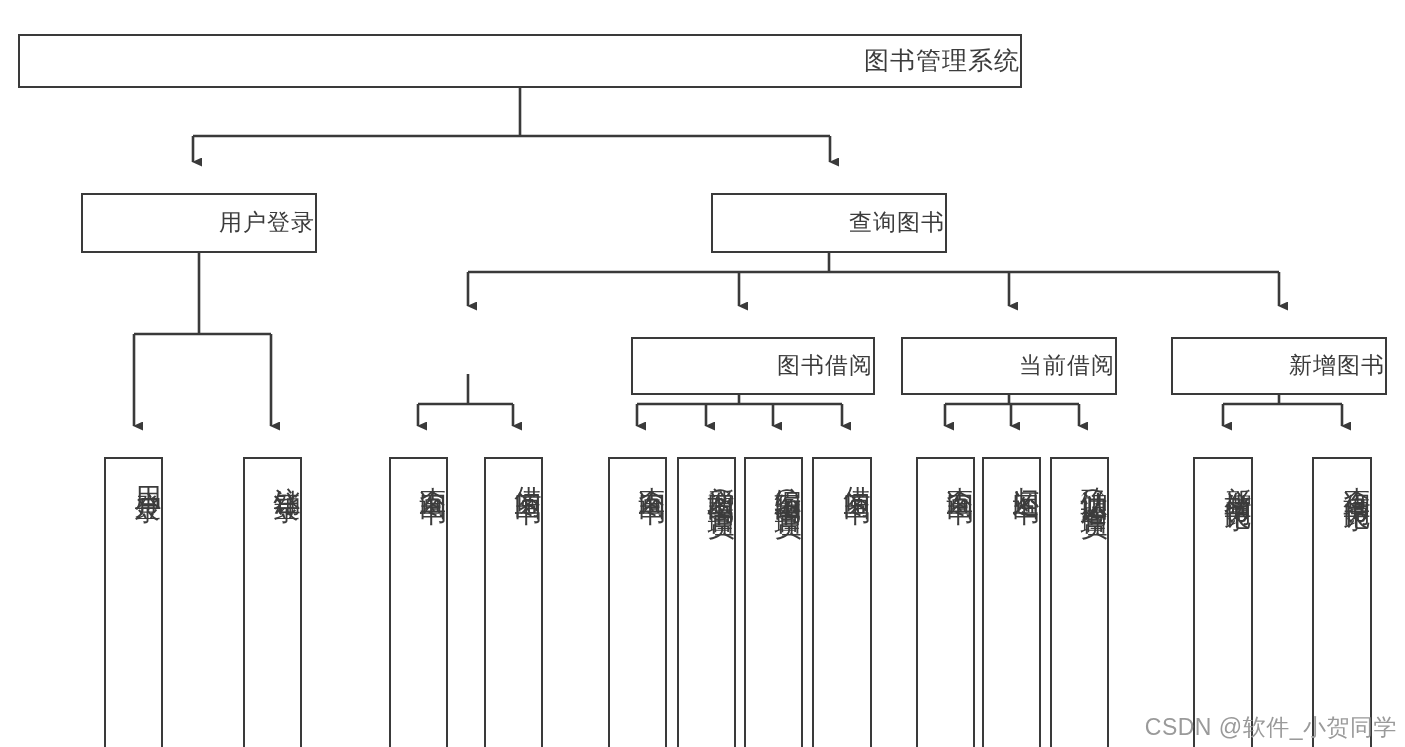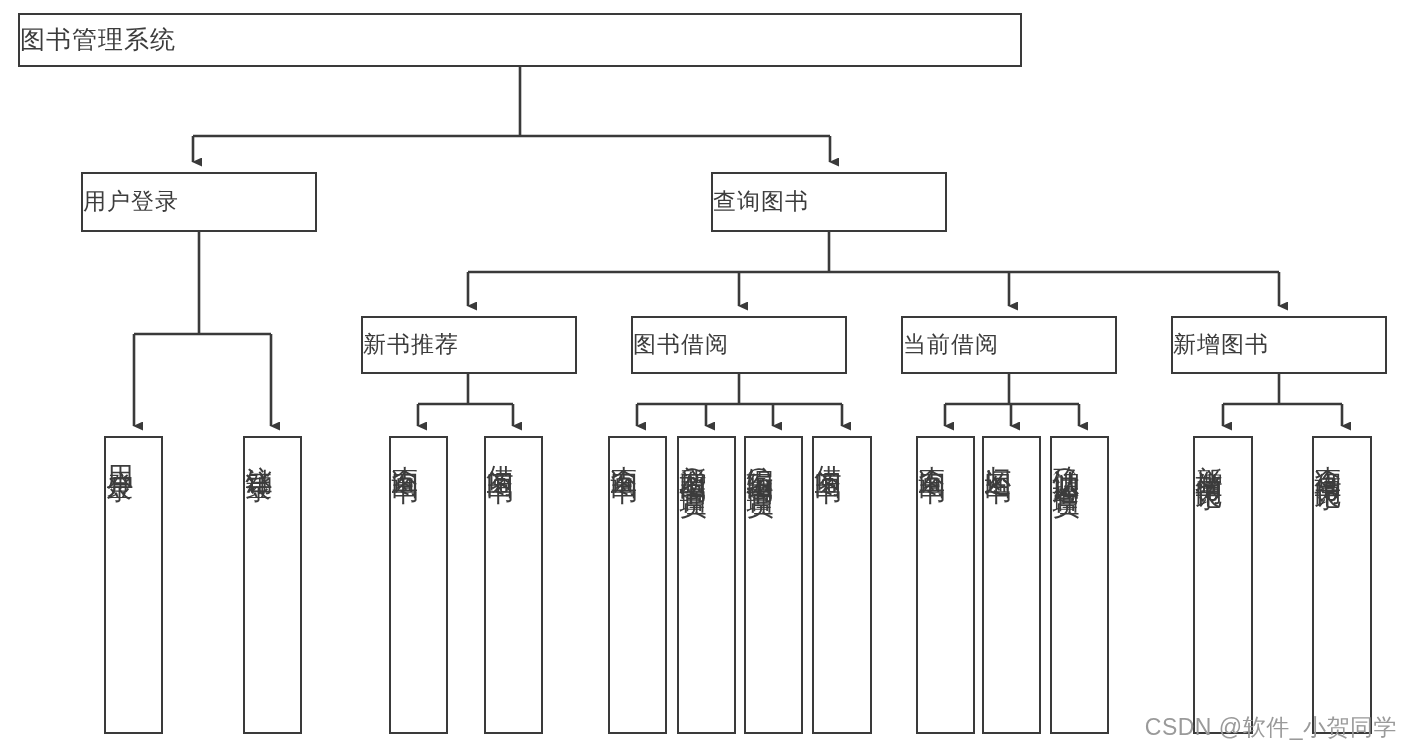--- a/index.html
+++ b/index.html
@@ -25,22 +25,23 @@
     height: 747px;
     pointer-events: none;
   }
   .node {
     position: absolute;
     box-sizing: border-box;
     background: #ffffff;
     border: 2px solid #3a3a3a;
     display: flex;
     align-items: center;
-    justify-content: flex-start;
+    justify-content: flex-end;
     color: #3c3c3c;
+    margin-top: 21px;
   }
   .node .label {
     display: block;
     text-align: center;
     line-height: 1.18;
     white-space: nowrap;
   }
   .node.horiz .label {
     font-size: 23px;
     letter-spacing: 1px;
@@ -128,24 +129,21 @@
     <span class="label">图书管理系统</span>
   </div>
 
   <div class="node horiz" style="left:81px; top:172px; width:236px; height:60px;">
     <span class="label">用户登录</span>
   </div>
   <div class="node horiz" style="left:711px; top:172px; width:236px; height:60px;">
     <span class="label">查询图书</span>
   </div>
 
-  <div class="node horiz" style="left:361px; top:316px; width:216px; height:58px;">
-    <span class="label">新书推荐</span>
-  </div>
-  <div class="node horiz" style="left:631px; top:316px; width:216px; height:58px;">
+  <div class="node horiz" style="left:631px; top:316px; width:244px; height:58px;">
     <span class="label">图书借阅</span>
   </div>
   <div class="node horiz" style="left:901px; top:316px; width:216px; height:58px;">
     <span class="label">当前借阅</span>
   </div>
   <div class="node horiz" style="left:1171px; top:316px; width:216px; height:58px;">
     <span class="label">新增图书</span>
   </div>
 
   <div class="node vert" style="left:104px; top:436px; width:59px; height:298px;">

